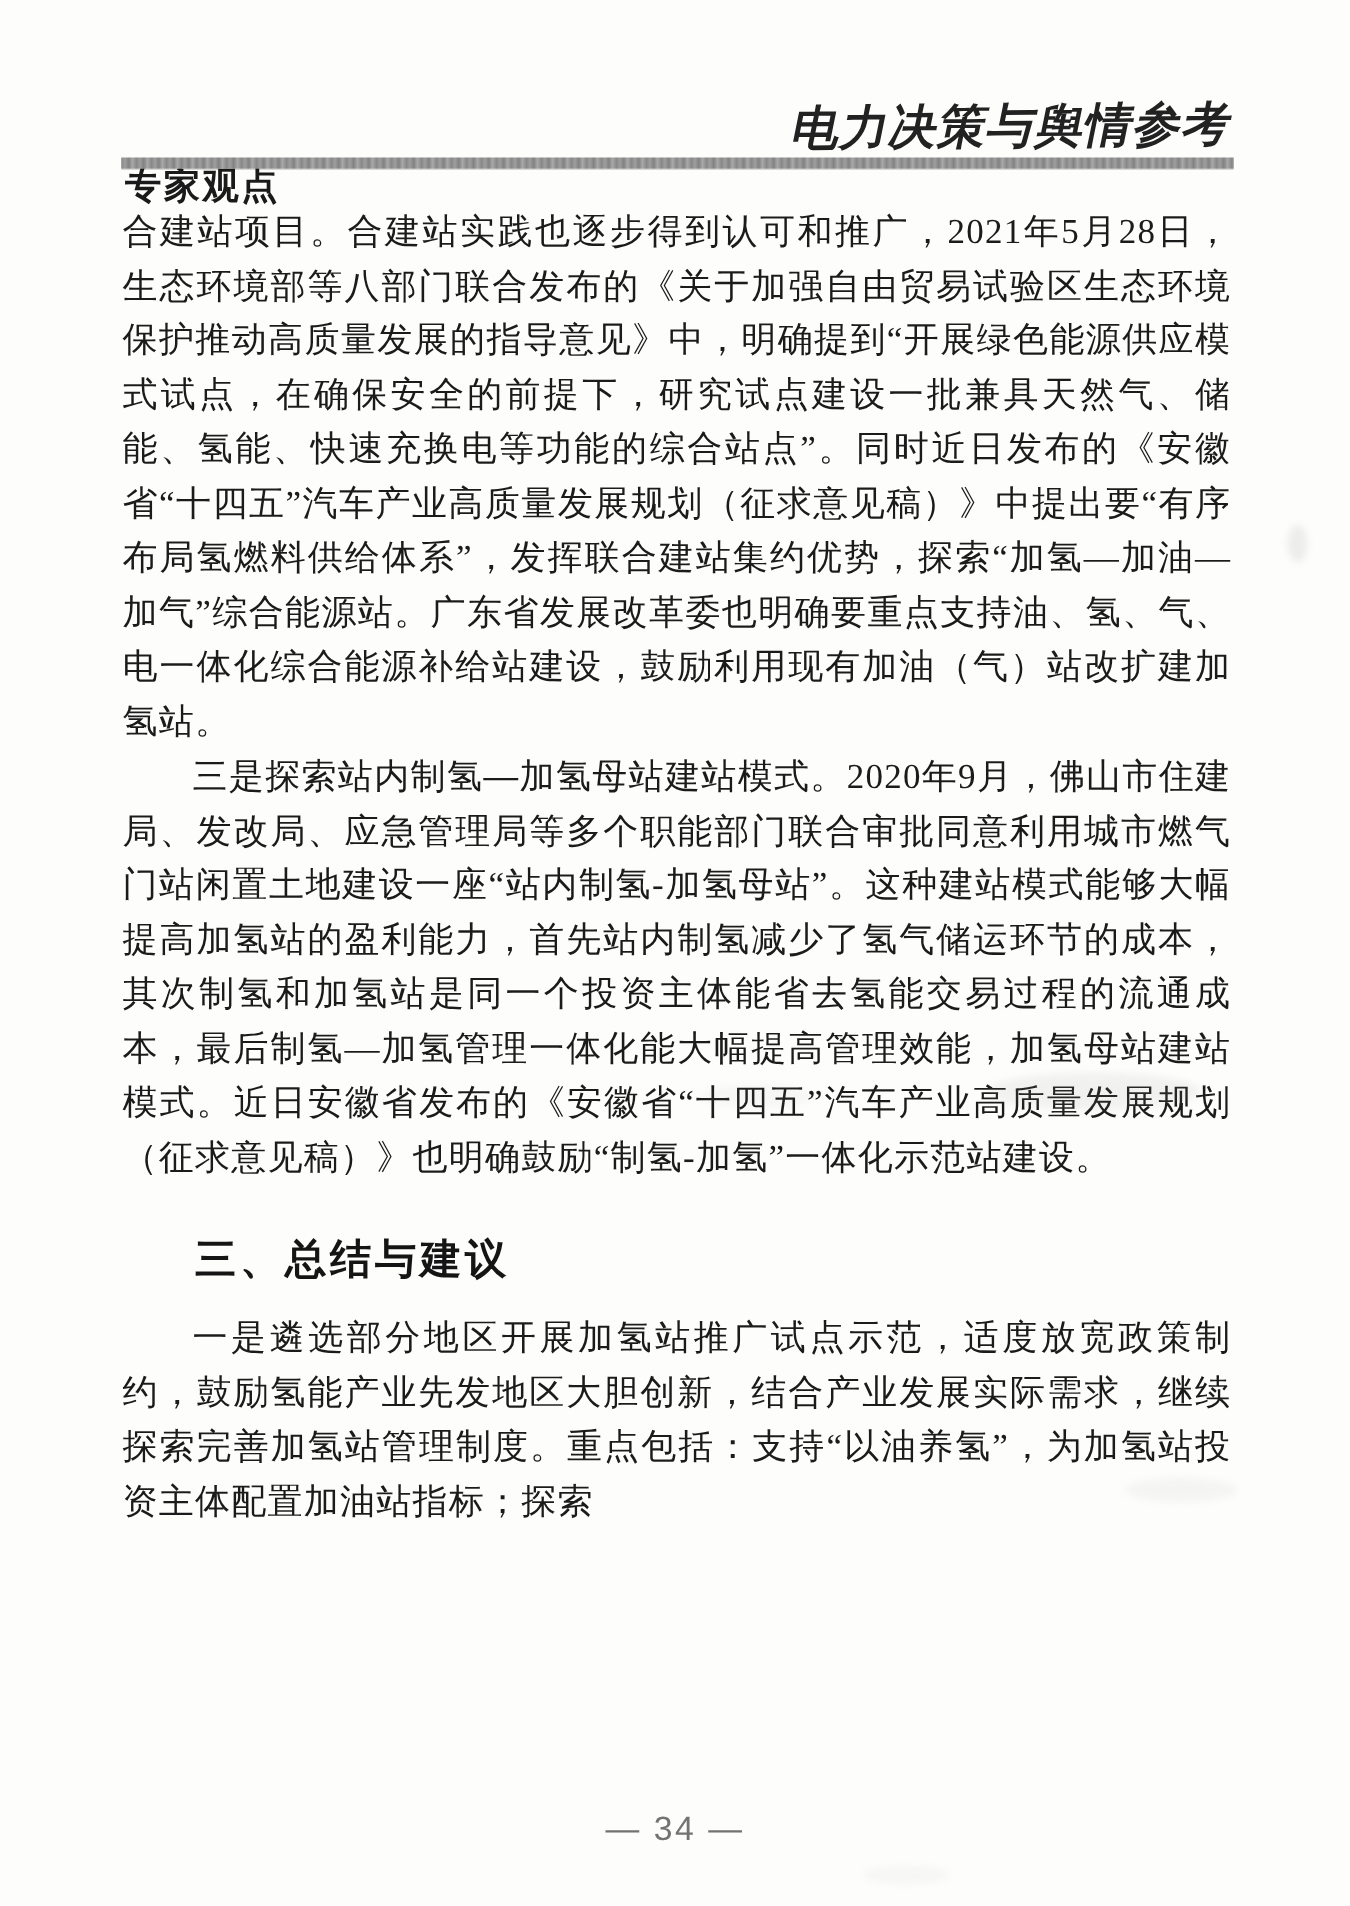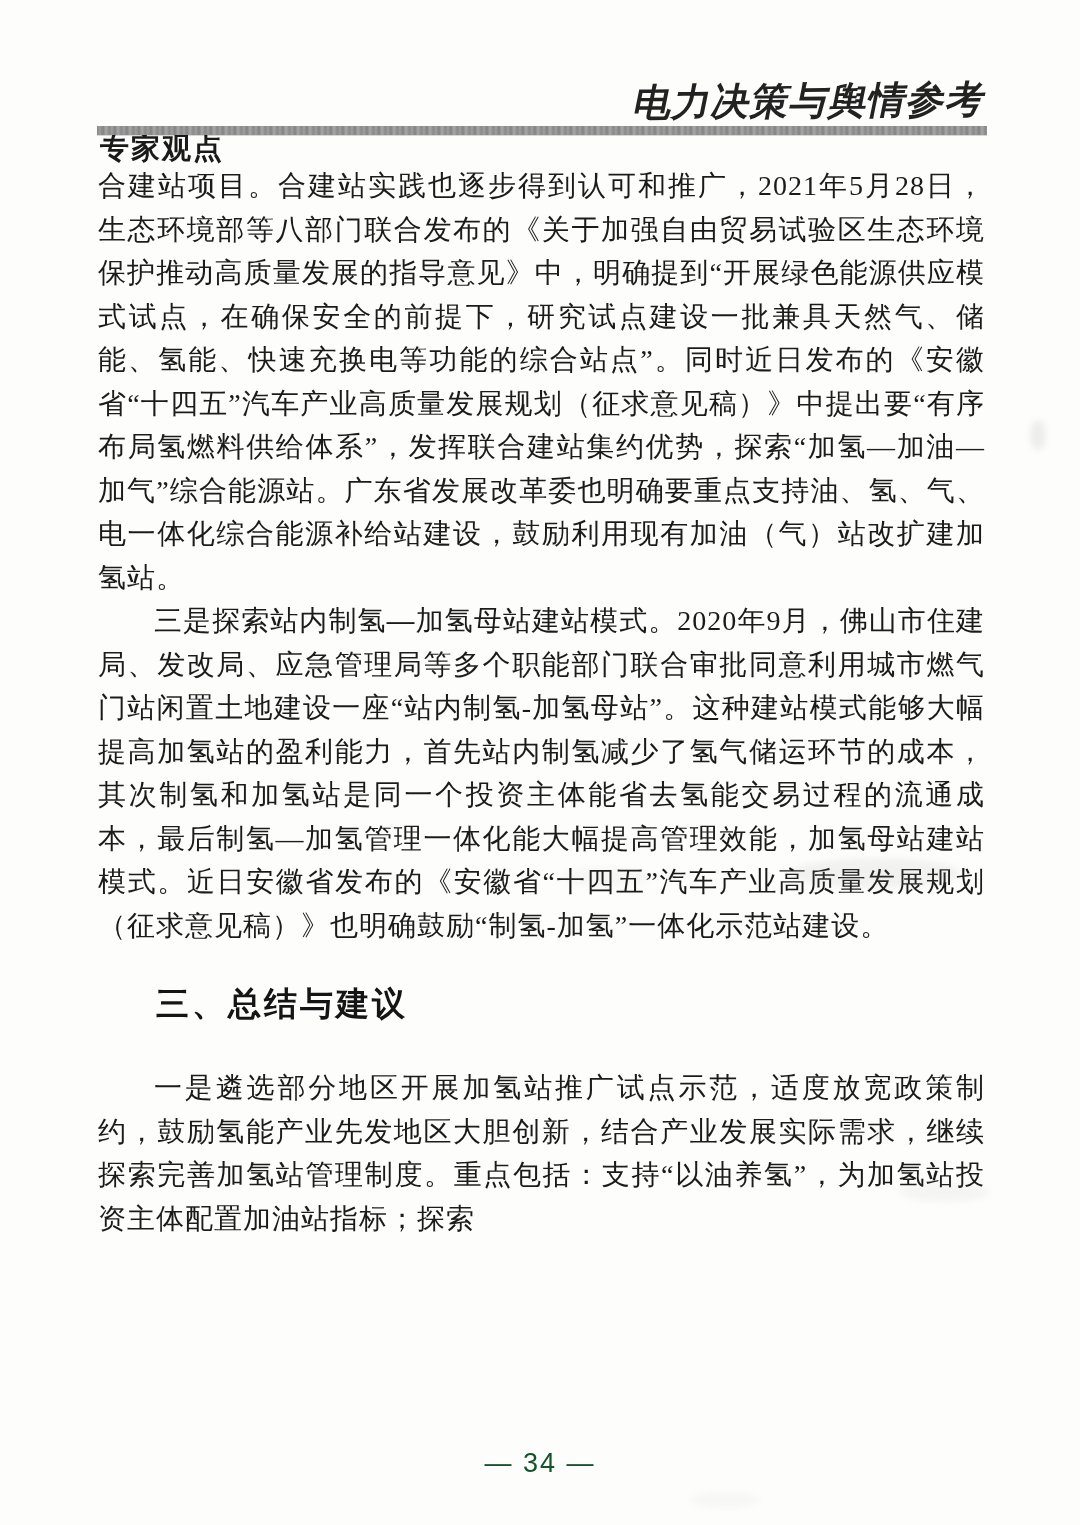--- a/index.html
+++ b/index.html
@@ -71,40 +71,40 @@
     text-align: justify;
     color: #1b1b1b;
   }
   .para { margin: 0; }
   .para.indent { text-indent: 2em; }
   .bold-lead {
     font-family: "Liberation Sans", "DejaVu Sans", sans-serif;
     font-weight: 400;
   }
   .section-heading {
-    font-family: Liberation Mono, monospace;
+    font-family: Liberation Serif, serif;
     font-weight: 700;
     font-size: 33px;
     letter-spacing: 3px;
     color: #151515;
-    margin: 37px 0 36px 58px;
+    margin: 37px 0 18px 58px;
     line-height: 46px;
     text-align: left;
   }
 
   
   .page-number {
     position: absolute;
     left: 0;
     right: 0;
     bottom: 46px;
     text-align: center;
     font-size: 27px;
     letter-spacing: 2px;
-    color: #14532d;
+    color: #737373;
     font-family: "Liberation Sans", "DejaVu Sans", sans-serif;
   }
 
   
   .smudge {
     position: absolute;
     background: #8f8f8f;
     opacity: 0.10;
     filter: blur(3px);
     border-radius: 50%;

